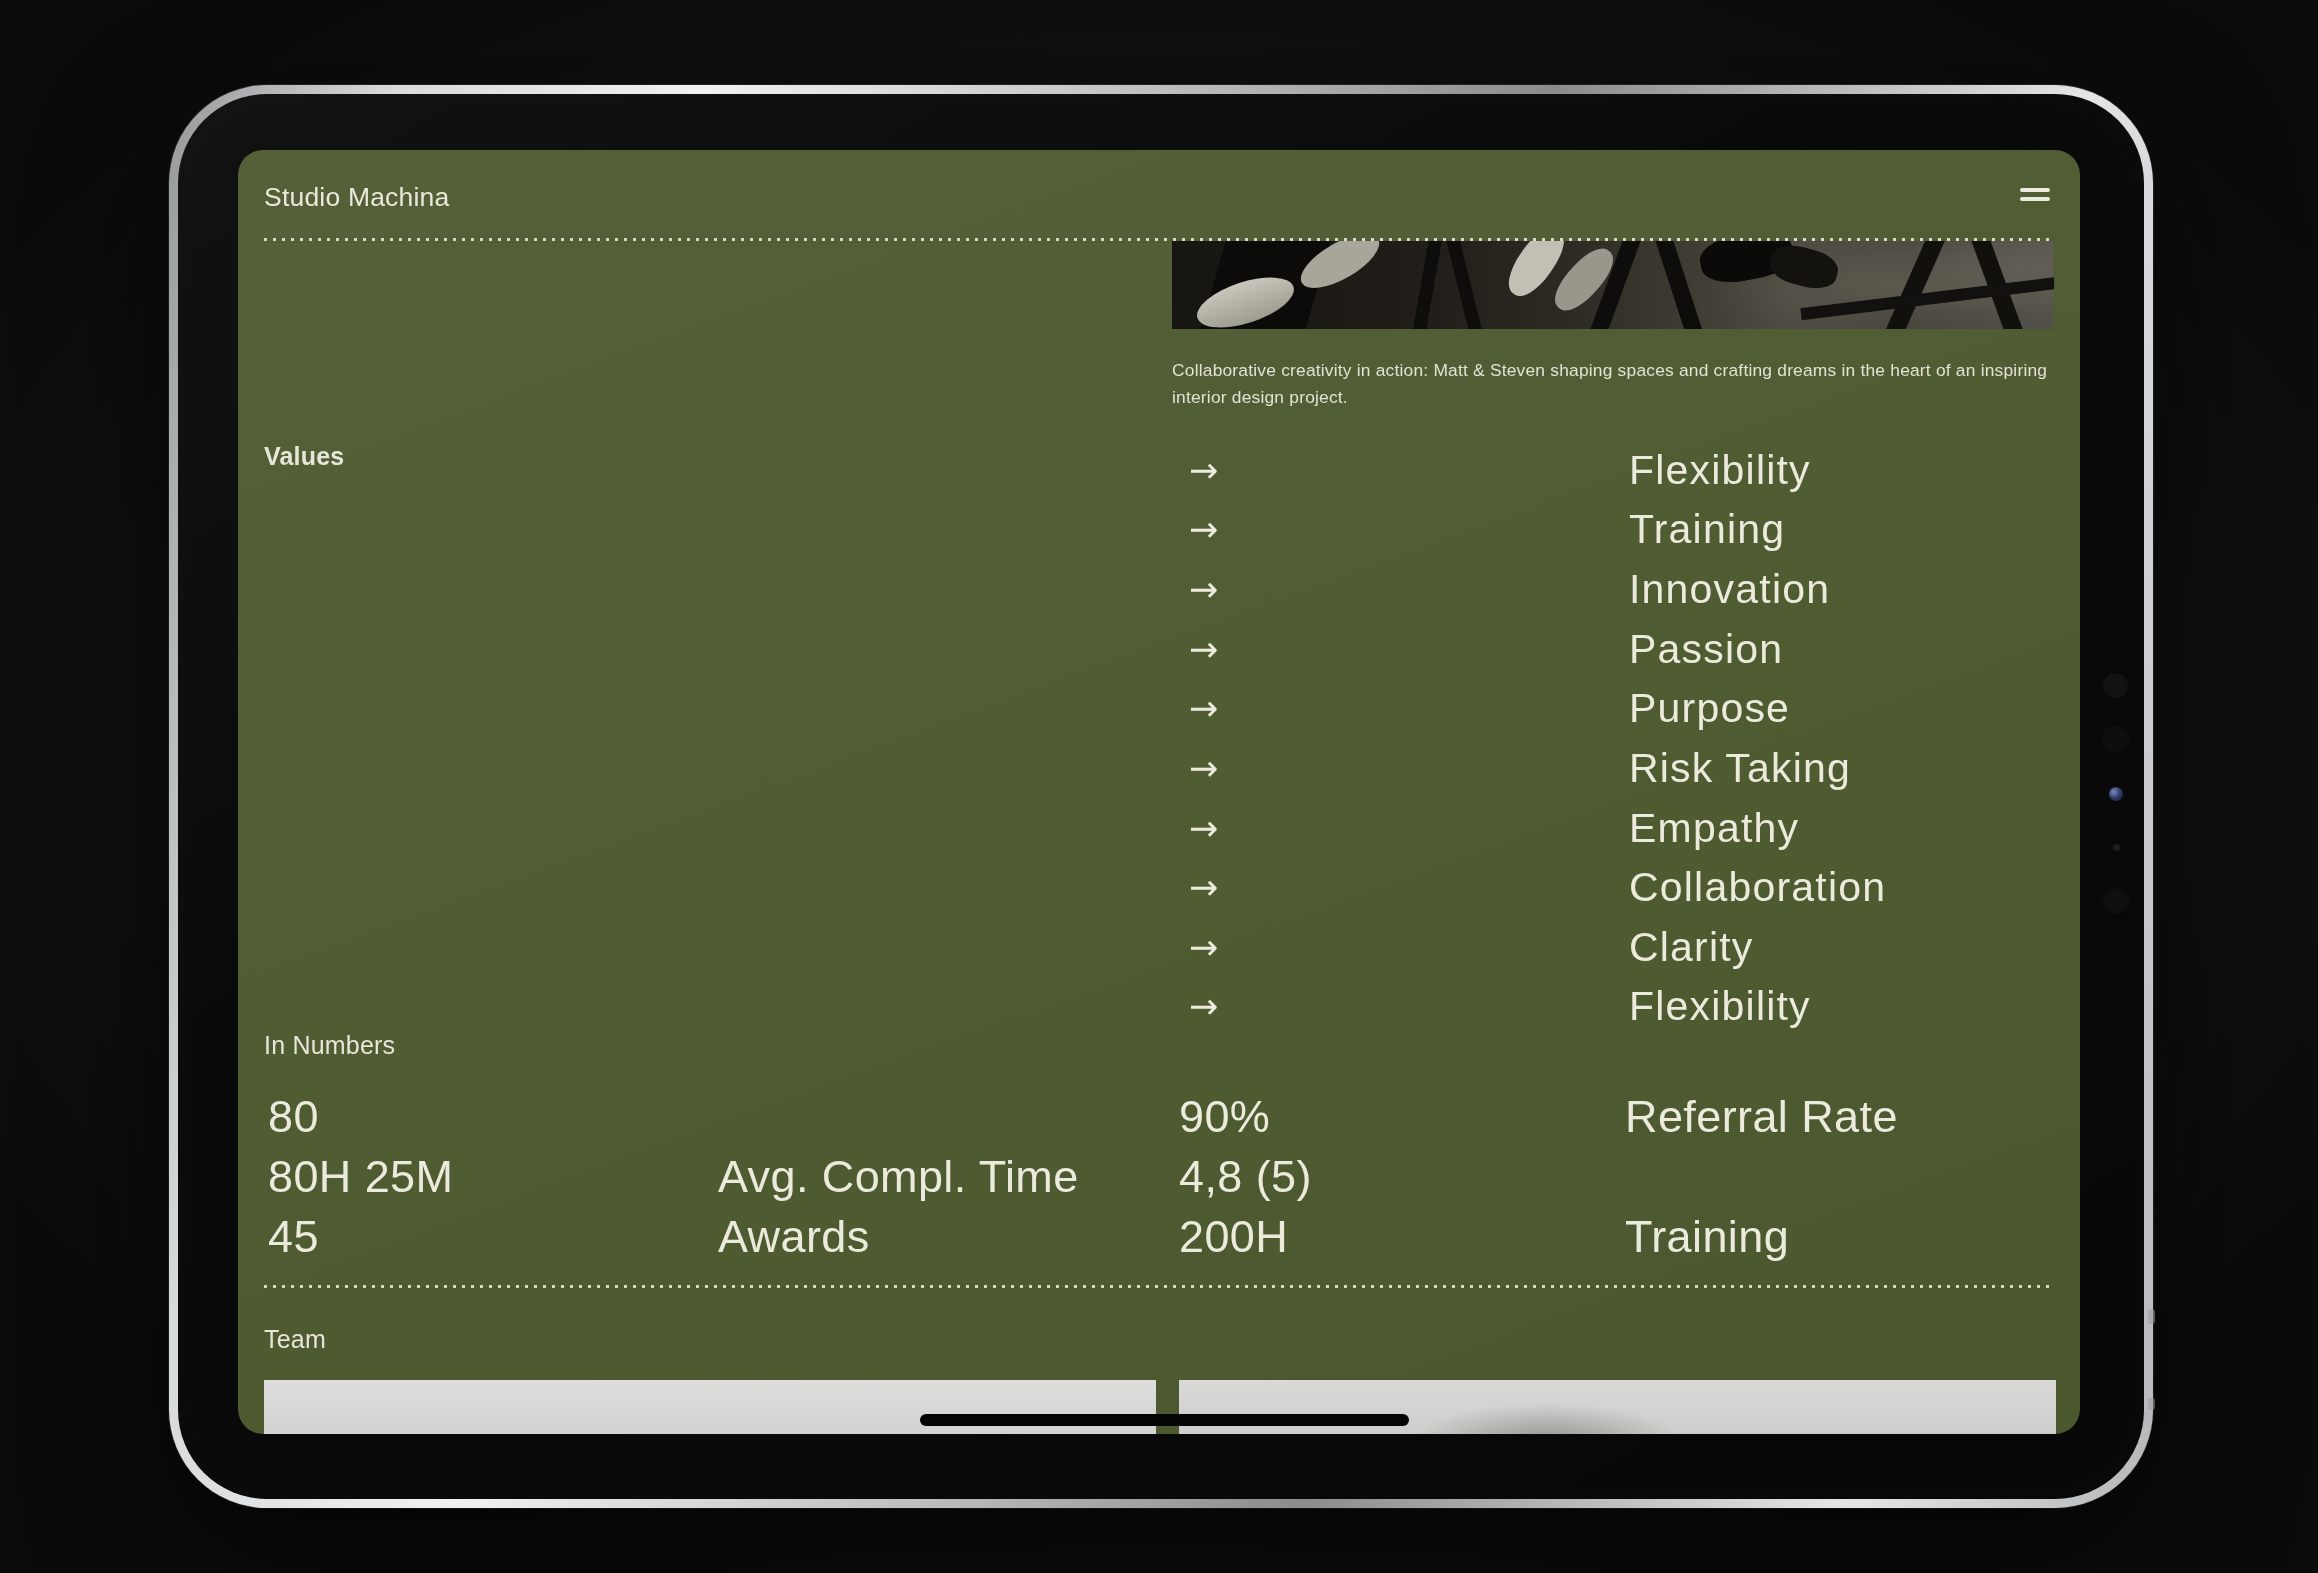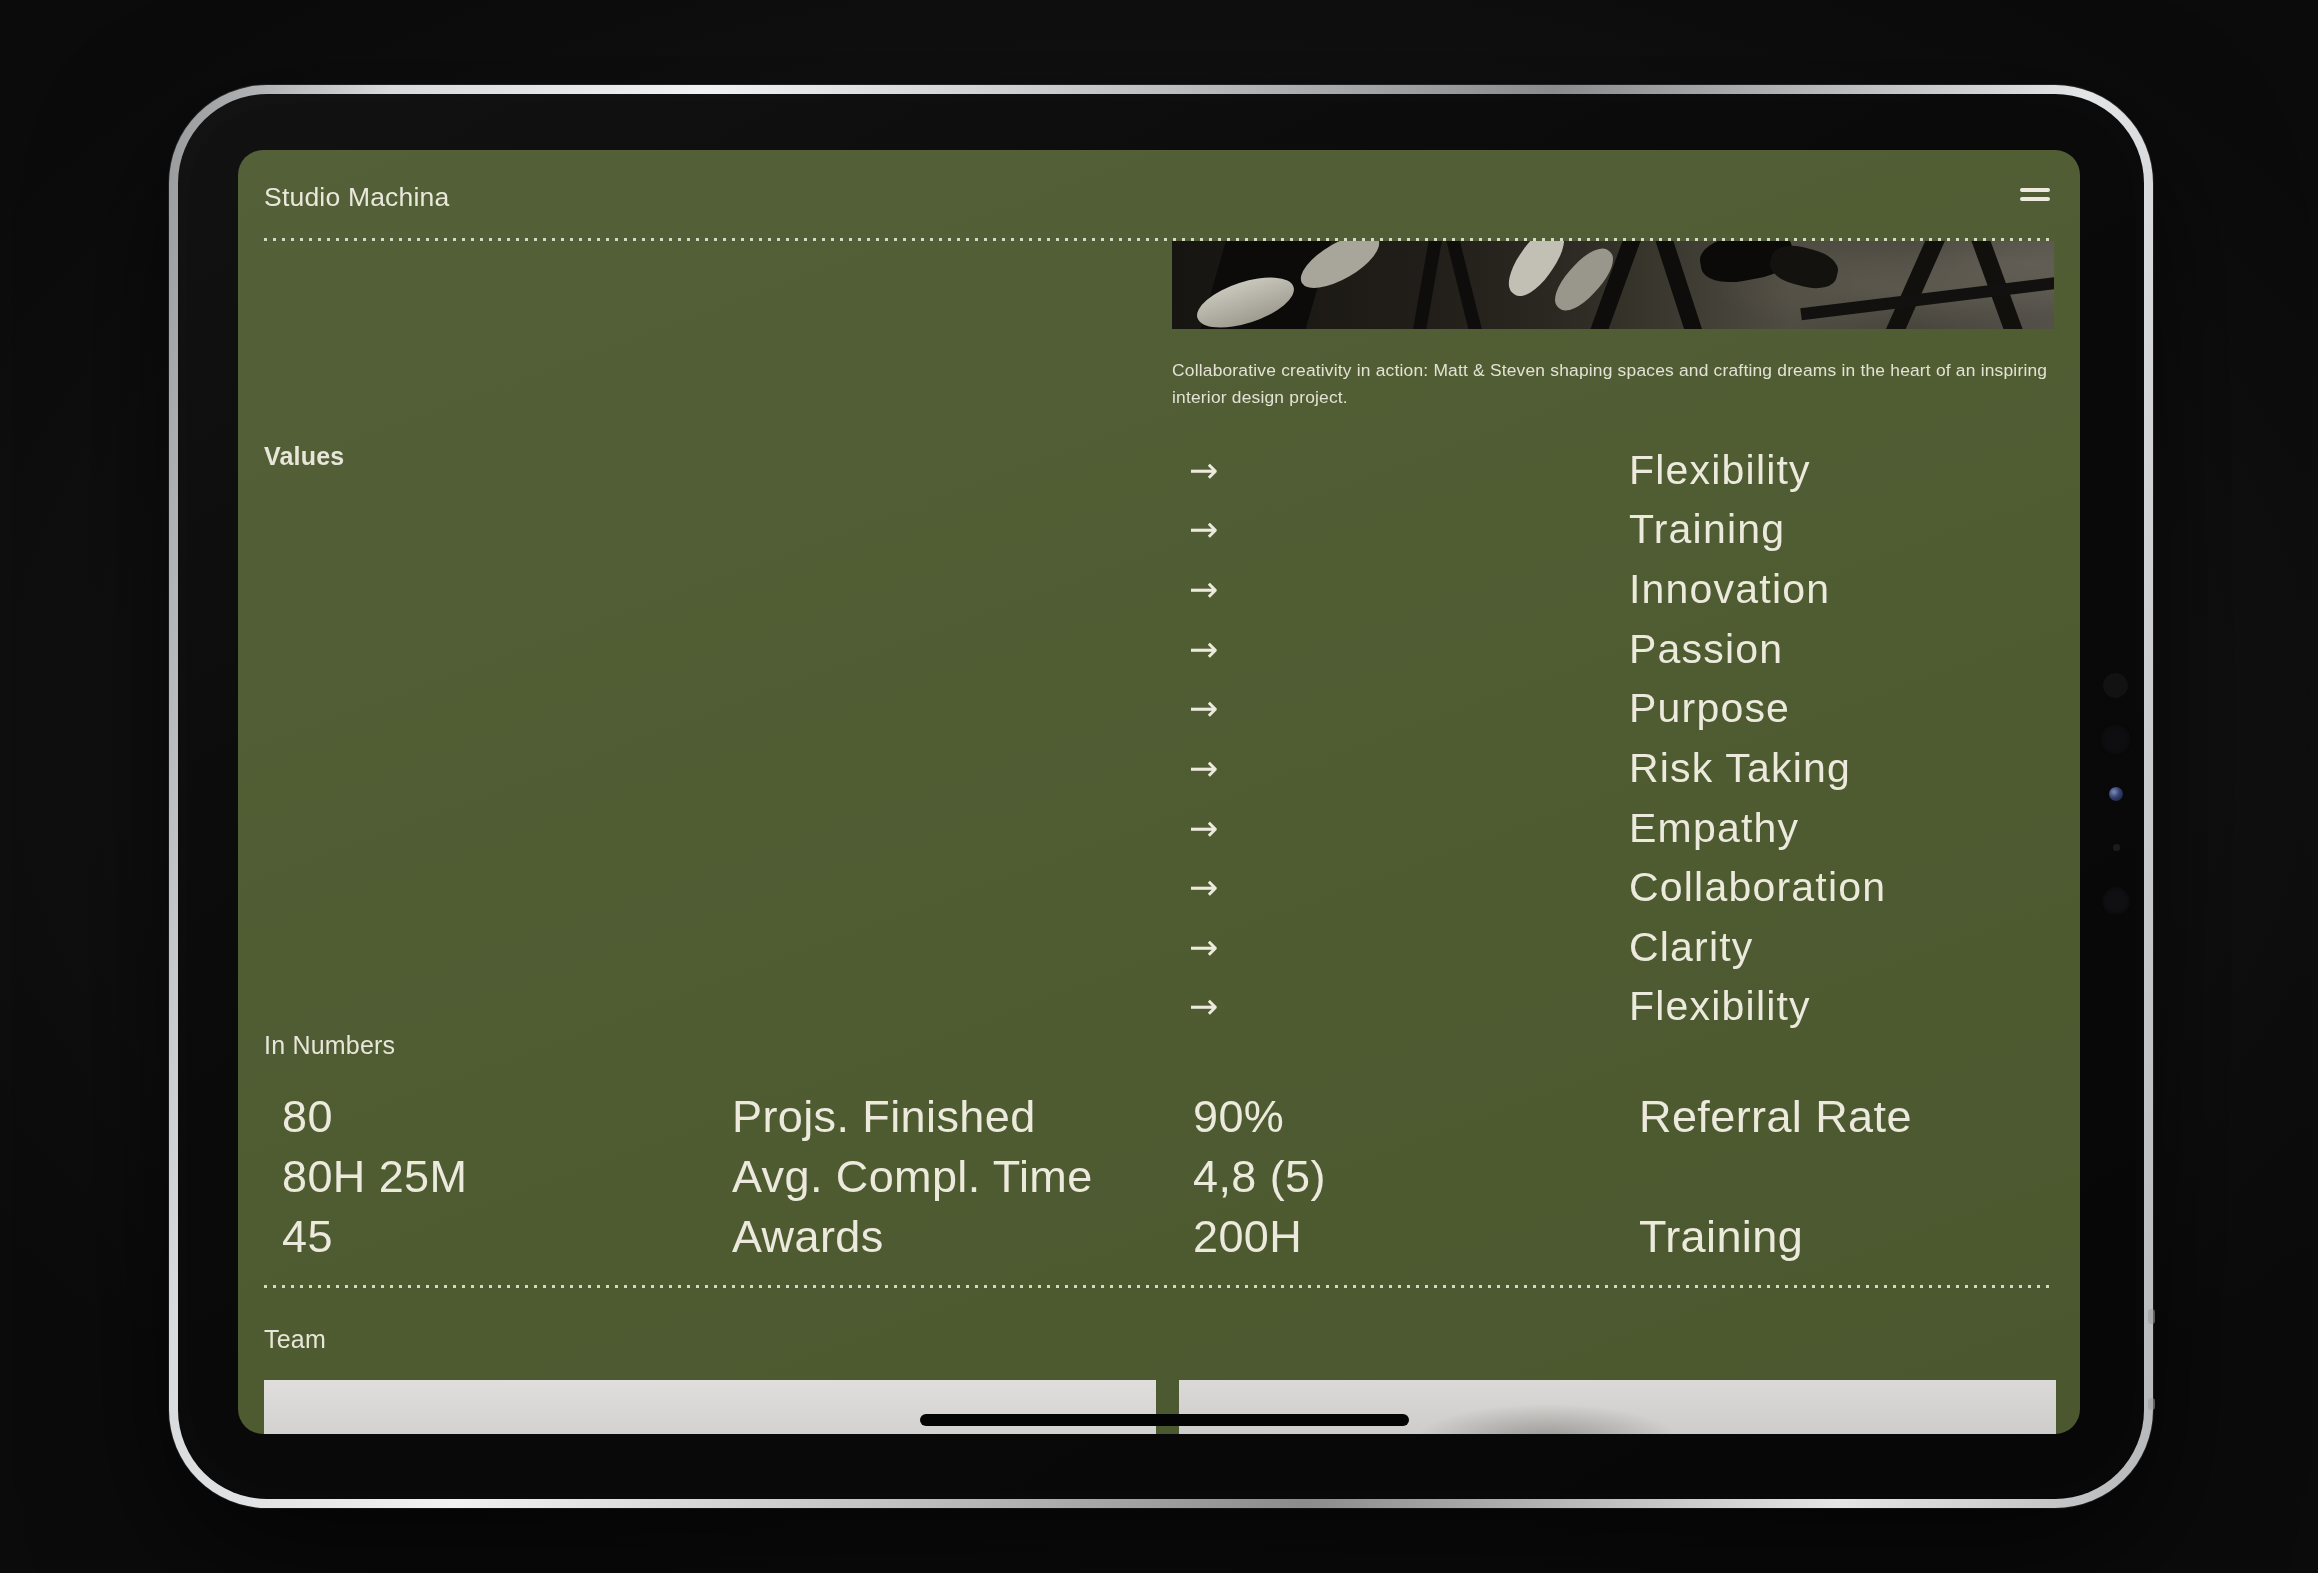--- a/index.html
+++ b/index.html
@@ -69,21 +69,21 @@
   .ph-boot1{left:528px;top:-6.6px;width:93px;height:46px;border-radius:42%;background:#0b0a09;transform:rotate(-10deg);}
   .ph-boot2{left:598px;top:6.6px;width:68px;height:38px;border-radius:42%;background:#13120f;transform:rotate(14deg);}
   .caption{position:absolute;left:934px;top:207px;width:882px;font-size:17.4px;line-height:27px;letter-spacing:0.2px;color:#e3e2d5;}
   
   .value-row{position:absolute;left:0;width:1842px;height:60px;cursor:pointer;}
   .value-arrow{position:absolute;left:951px;top:50%;transform:translateY(-50%);
     font-family:"DejaVu Sans",sans-serif;font-size:35px;color:#eceadd;}
   .value-text{position:absolute;left:1391px;top:50%;transform:translateY(-50%);
     font-size:41px;letter-spacing:1.2px;color:#eceadd;white-space:nowrap;}
   
-  .stat-row{position:absolute;left:44px;width:1790px;height:60px;}
+  .stat-row{position:absolute;left:30px;width:1790px;height:60px;}
   .stat{position:absolute;top:50%;transform:translateY(-50%);font-size:45px;letter-spacing:0.4px;color:#eceadd;white-space:nowrap;}
   .stat.c1{left:0;} .stat.c2{left:450px;} .stat.c3{left:911px;} .stat.c4{left:1357px;}
   
   .team-block{position:absolute;top:1230px;height:58px;}
   .team-left{left:26px;width:892px;background:linear-gradient(180deg,#dfdedc,#d2d1cf);}
   .team-right{left:941px;width:877px;background:linear-gradient(180deg,#dad9d7,#cdccca);}
   .team-right::after{content:"";position:absolute;inset:0;
     background:radial-gradient(190px 53px at 42% 105%,rgba(64,62,58,.38),transparent 70%);}
   .home-indicator{position:absolute;left:682px;top:1264px;width:489px;height:12.4px;border-radius:6.6px;background:#040404;z-index:6;cursor:grab;}
 </style>
@@ -173,21 +173,20 @@
       </div>
       <div class="value-row" style="top:826px">
         <span class="value-arrow">→</span>
         <span class="value-text">Flexibility</span>
       </div>
 
       <div class="section-label lbl-numbers">In Numbers</div>
 
       <div class="stat-row" style="top:937px">
         <span class="stat c1">80</span>
-        <span class="stat c2">Projs. Finished</span>
         <span class="stat c3">90%</span>
         <span class="stat c4">Referral Rate</span>
       </div>
       <div class="stat-row" style="top:997px">
         <span class="stat c1">80H 25M</span>
         <span class="stat c2">Avg. Compl. Time</span>
         <span class="stat c3">4,8 (5)</span>
       </div>
       <div class="stat-row" style="top:1057px">
         <span class="stat c1">45</span>

